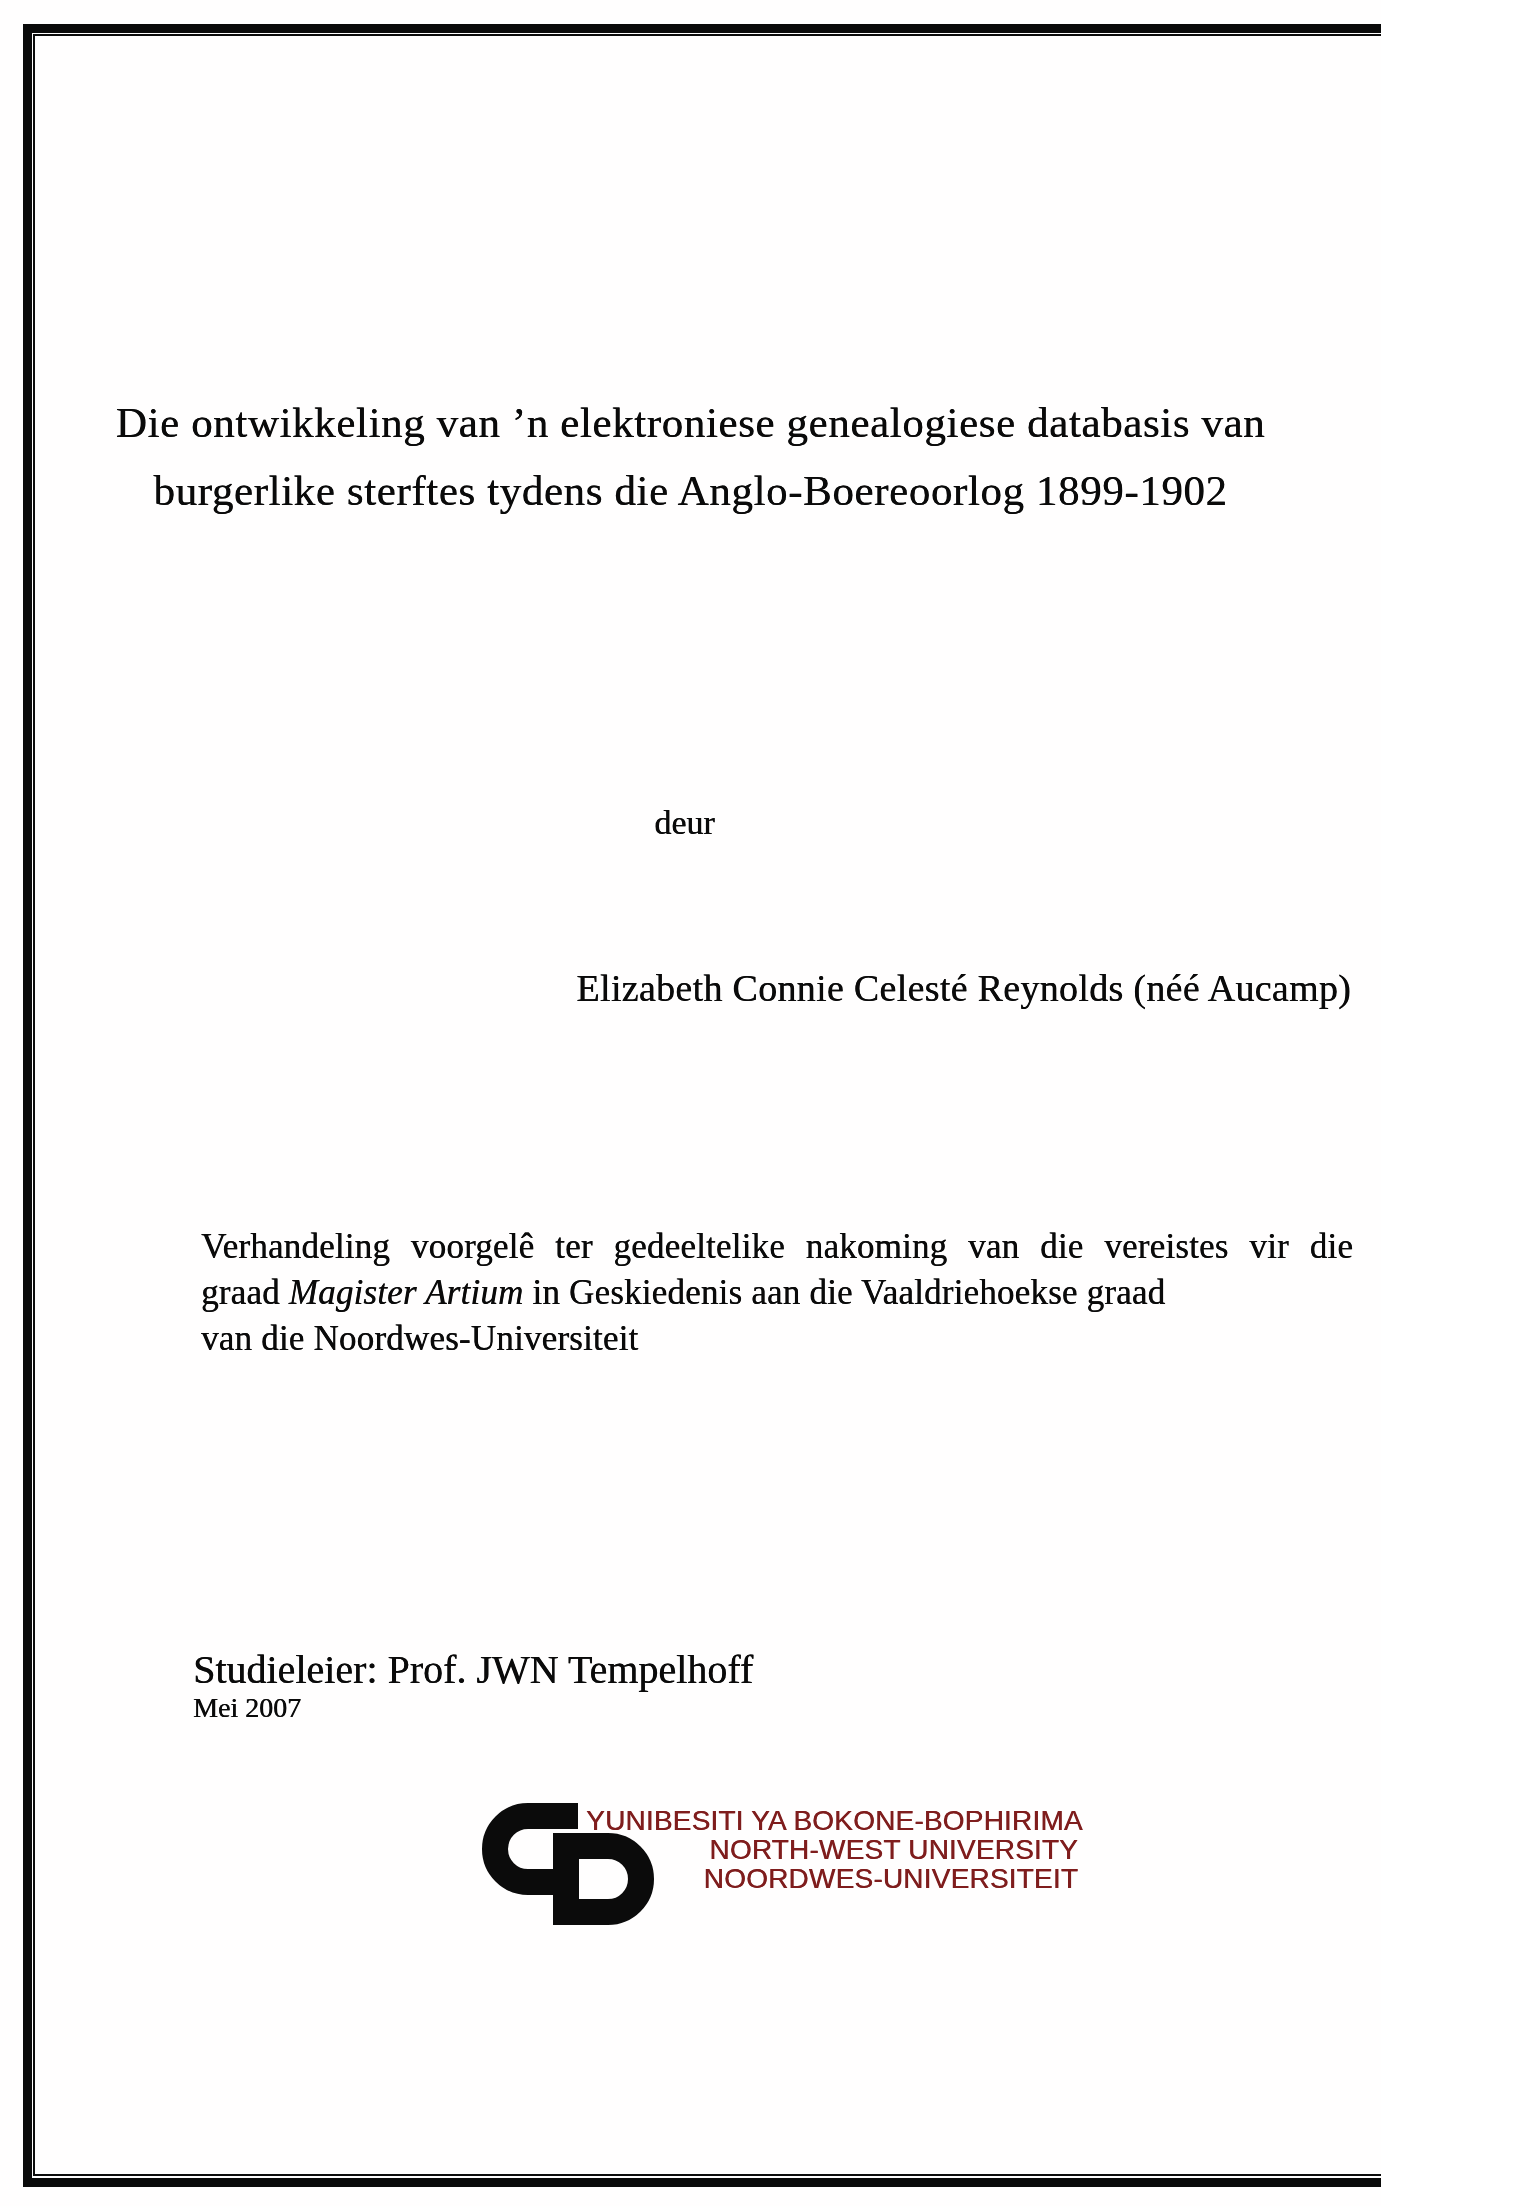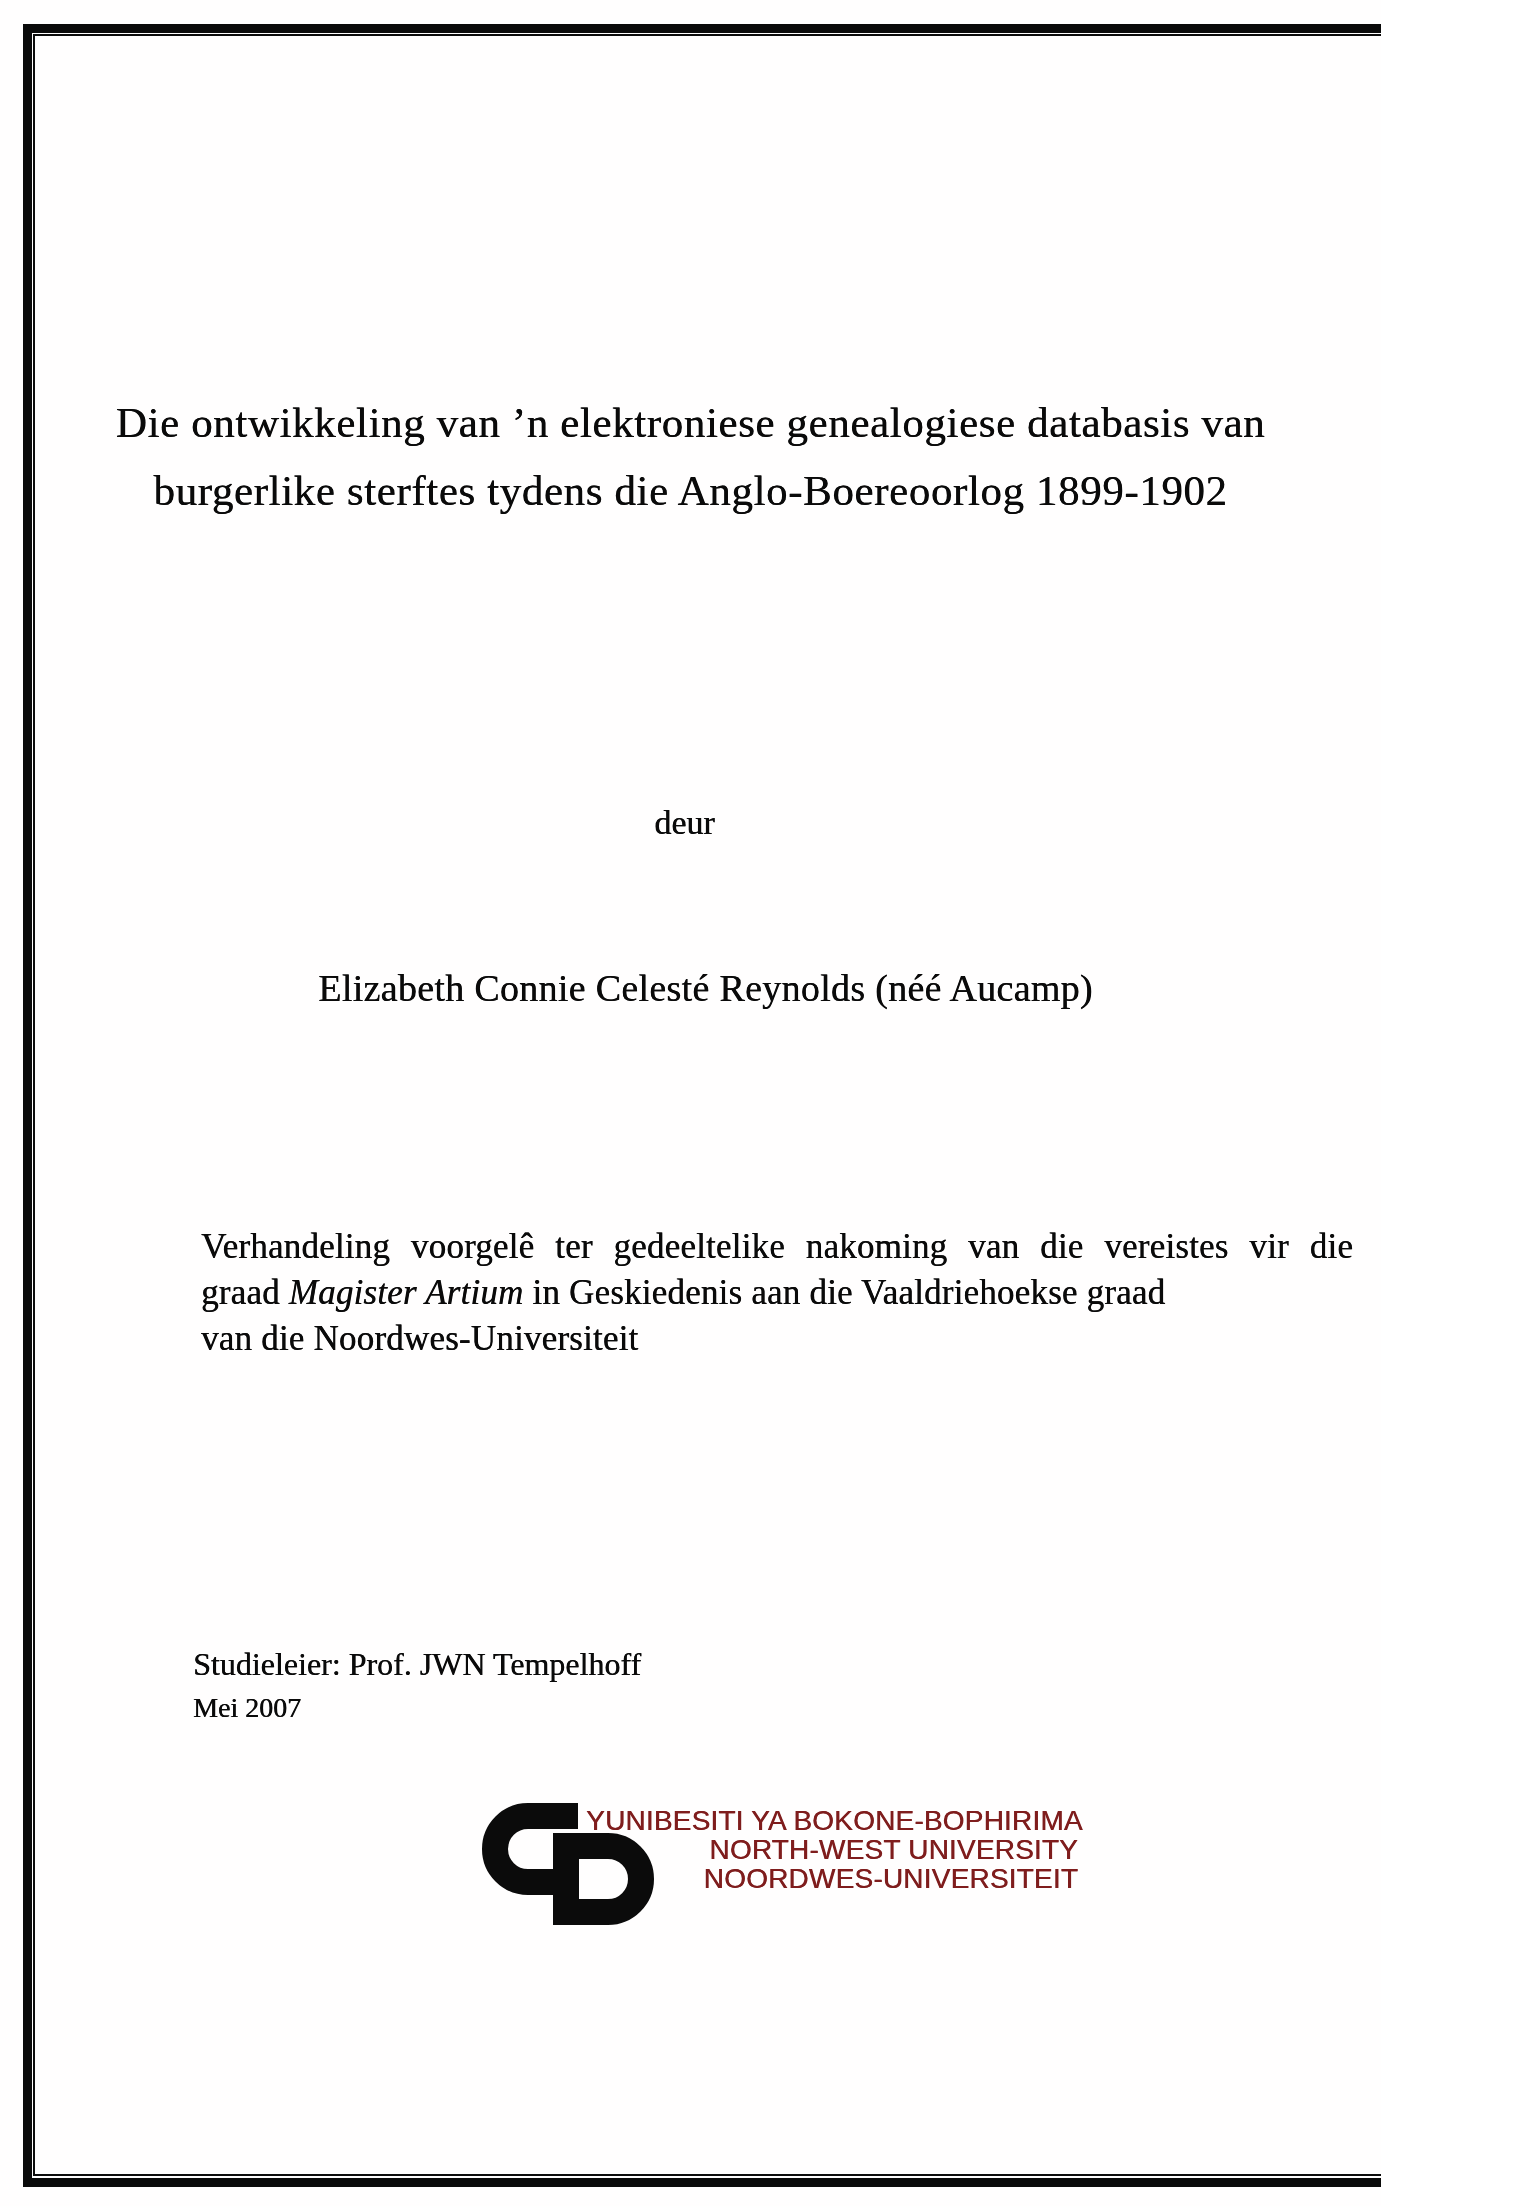--- a/index.html
+++ b/index.html
@@ -58,40 +58,40 @@
     font-size: 34px;
     text-align: center;
   }
   .author {
     position: absolute;
     left: 60px;
     right: 30px;
     top: 966px;
     font-size: 38px;
     letter-spacing: 0.3px;
-    text-align: center;
+    text-align: right;
   }
   .statement {
     position: absolute;
     left: 193px;
     width: 1152px;
     top: 1216px;
     margin: 8px;
     font-size: 35px;
     line-height: 46px;
     letter-spacing: 0.2px;
   }
   .st-line { display: block; }
   .st-line.just { text-align: justify; text-align-last: justify; }
   .em { font-style: italic; }
   .supervisor {
     position: absolute;
     left: 193px;
     top: 1646px;
-    font-size: 32px;
+    font-size: 40px;
   }
   .date {
     position: absolute;
     left: 193px;
     top: 1692px;
     font-size: 28px;
   }
   .logo {
     position: absolute;
     left: 468px;

